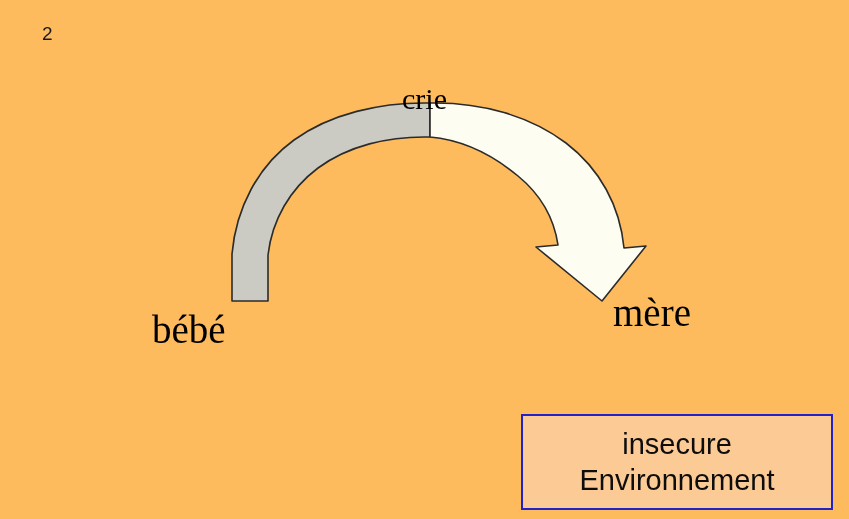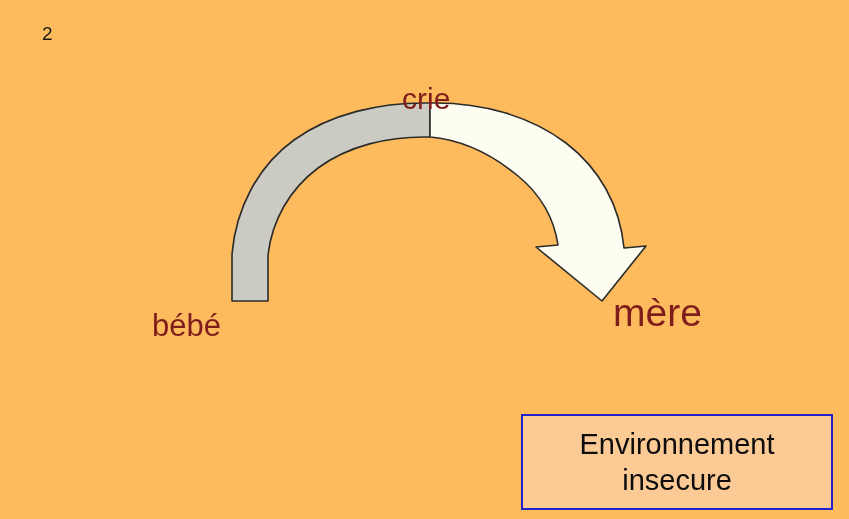--- a/index.html
+++ b/index.html
@@ -36,34 +36,34 @@
   #arrow-svg {
     position: absolute;
     left: 0;
     top: 0;
     width: 849px;
     height: 519px;
     pointer-events: none;
   }
   .label {
     position: absolute;
-    color: #7f1d1d;
-    font-family: Liberation Sans, sans-serif;
+    color: #000000;
+    font-family: Liberation Serif, serif;
     white-space: nowrap;
     line-height: 1;
   }
   #label-crie {
     left: 402px;
     top: 84px;
     font-size: 30px;
   }
   #label-bebe {
     left: 152px;
     top: 310px;
-    font-size: 31px;
+    font-size: 39px;
   }
   #label-mere {
     left: 613px;
     top: 293px;
     font-size: 39px;
   }
   #env-box {
     position: absolute;
     left: 521px;
     top: 414px;
@@ -119,17 +119,17 @@
              Z" fill="#fdfdf2" stroke="#2b2b2b" stroke-width="1.6" stroke-linejoin="round"></path>
   </svg>
 
   <div class="label" id="label-crie">crie</div>
 
   <div class="label" id="label-bebe">bébé</div>
 
   <div class="label" id="label-mere">mère</div>
 
   <div id="env-box">
+    <div class="env-line">insecure</div>
     <div class="env-line">Environnement</div>
-    <div class="env-line">insecure</div>
   </div>
 
 </div>
 
 </body></html>

